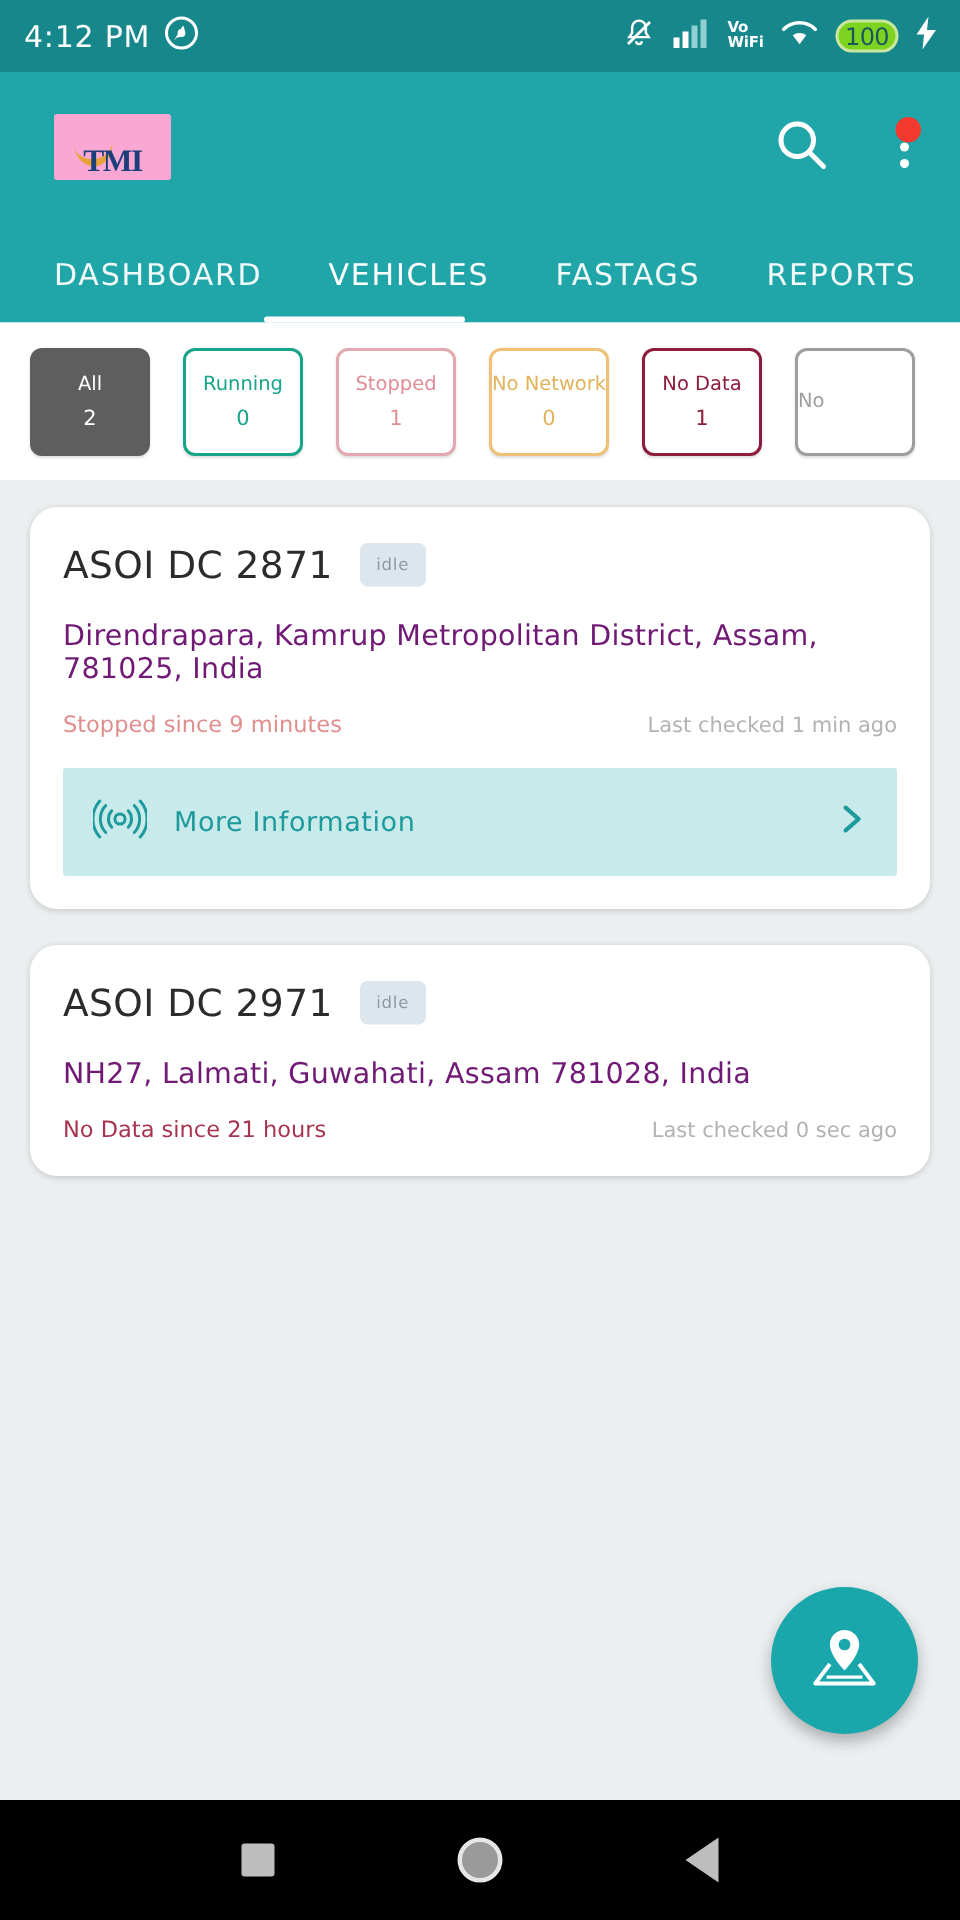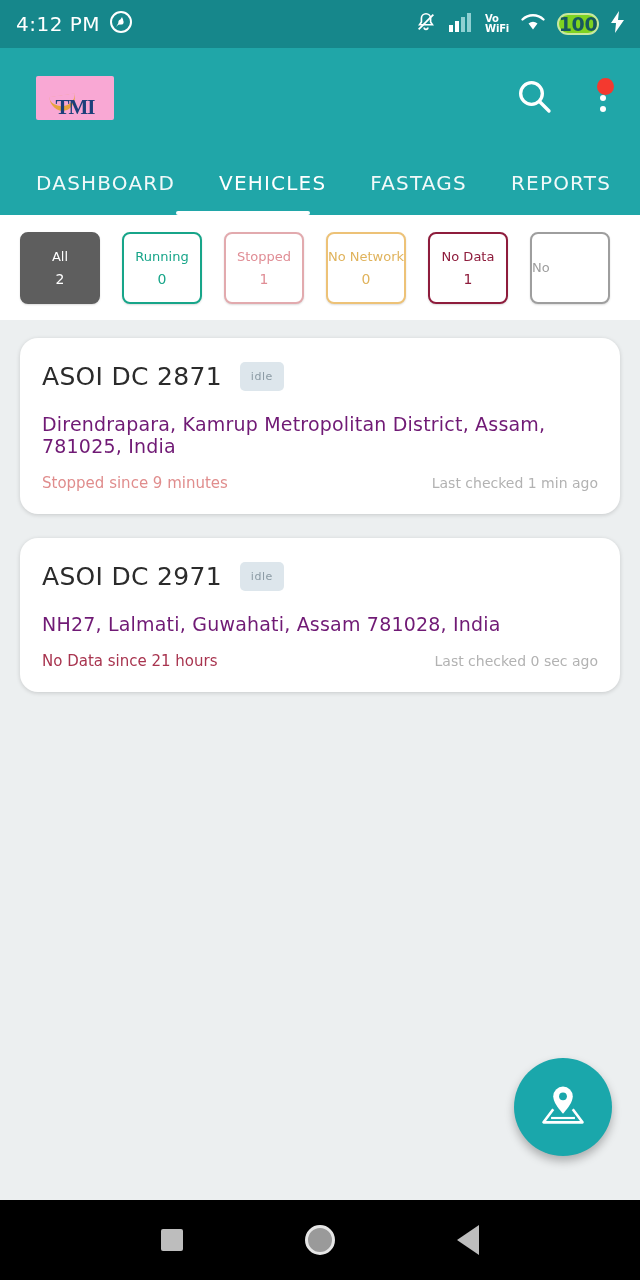--- a/index.html
+++ b/index.html
@@ -28,21 +28,21 @@
     font-family: "DejaVu Sans", sans-serif;
     white-space: nowrap;
   }
   .sb-left { display: flex; align-items: center; gap: 9px; }
   .sb-right { margin-left: auto; display: flex; align-items: center; gap: 11px; }
   .sb-ic { display: block; }
   .batt {
     display: flex; align-items: center; justify-content: center;
     width: 42px; height: 22px; border-radius: 11px;
     background: #7ed321; border: 2px solid #c8e8a0;
-    color: #17585f; font-size: 19px; font-weight: bold;
+    color: #17585f; font-size: 16px; font-weight: normal;
     letter-spacing: -.4px;
   }
   .vowifi {
     font-size: 10px; font-weight: bold; line-height: 10px;
     letter-spacing: -.2px;
   }
 
   
   .appbar {
     background: #20a6a8;
@@ -307,20 +307,39 @@
     <div class="card">
       <div class="card-head">
         <span class="veh-name">ASOI DC 2871</span>
         <span class="badge">idle</span>
       </div>
       <div class="address">Direndrapara, Kamrup Metropolitan District, Assam, 781025, India</div>
       <div class="meta">
         <span class="status-text status-stopped">Stopped since 9 minutes</span>
         <span class="last-checked">Last checked 1 min ago</span>
       </div>
+      <div class="more-bar">
+        <span>
+          <svg width="36" height="30" viewBox="0 0 36 30">
+            <circle cx="18" cy="15" r="3.4" fill="none" stroke="#1d9a9c" stroke-width="2"></circle>
+            <path d="M12.5 9.5 A8 8 0 0 0 12.5 20.5" fill="none" stroke="#1d9a9c" stroke-width="2" stroke-linecap="round"></path>
+            <path d="M23.5 9.5 A8 8 0 0 1 23.5 20.5" fill="none" stroke="#1d9a9c" stroke-width="2" stroke-linecap="round"></path>
+            <path d="M8.5 6 A13 13 0 0 0 8.5 24" fill="none" stroke="#1d9a9c" stroke-width="2" stroke-linecap="round"></path>
+            <path d="M27.5 6 A13 13 0 0 1 27.5 24" fill="none" stroke="#1d9a9c" stroke-width="2" stroke-linecap="round"></path>
+            <path d="M4.5 3 A18 18 0 0 0 4.5 27" fill="none" stroke="#1d9a9c" stroke-width="2" stroke-linecap="round"></path>
+            <path d="M31.5 3 A18 18 0 0 1 31.5 27" fill="none" stroke="#1d9a9c" stroke-width="2" stroke-linecap="round"></path>
+          </svg>
+        </span>
+        <span class="more-label">More Information</span>
+        <span class="chev">
+          <svg width="26" height="30" viewBox="0 0 24 24">
+            <polyline points="9,5 17,12 9,19" fill="none" stroke="#1d9a9c" stroke-width="2.6" stroke-linecap="round" stroke-linejoin="round"></polyline>
+          </svg>
+        </span>
+      </div>
     </div>
 
     <div class="card">
       <div class="card-head">
         <span class="veh-name">ASOI DC 2971</span>
         <span class="badge">idle</span>
       </div>
       <div class="address">NH27, Lalmati, Guwahati, Assam 781028, India</div>
       <div class="meta">
         <span class="status-text status-nodata">No Data since 21 hours</span>

